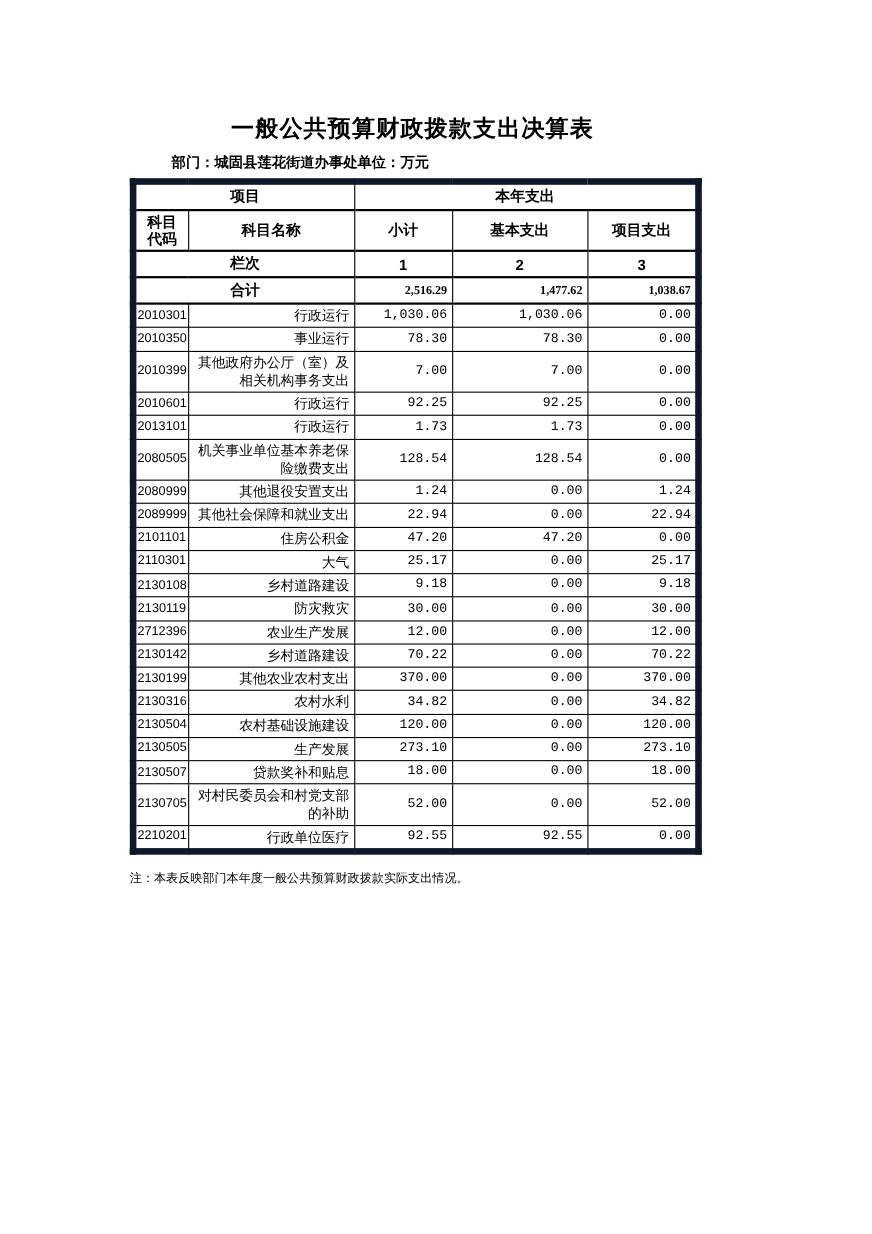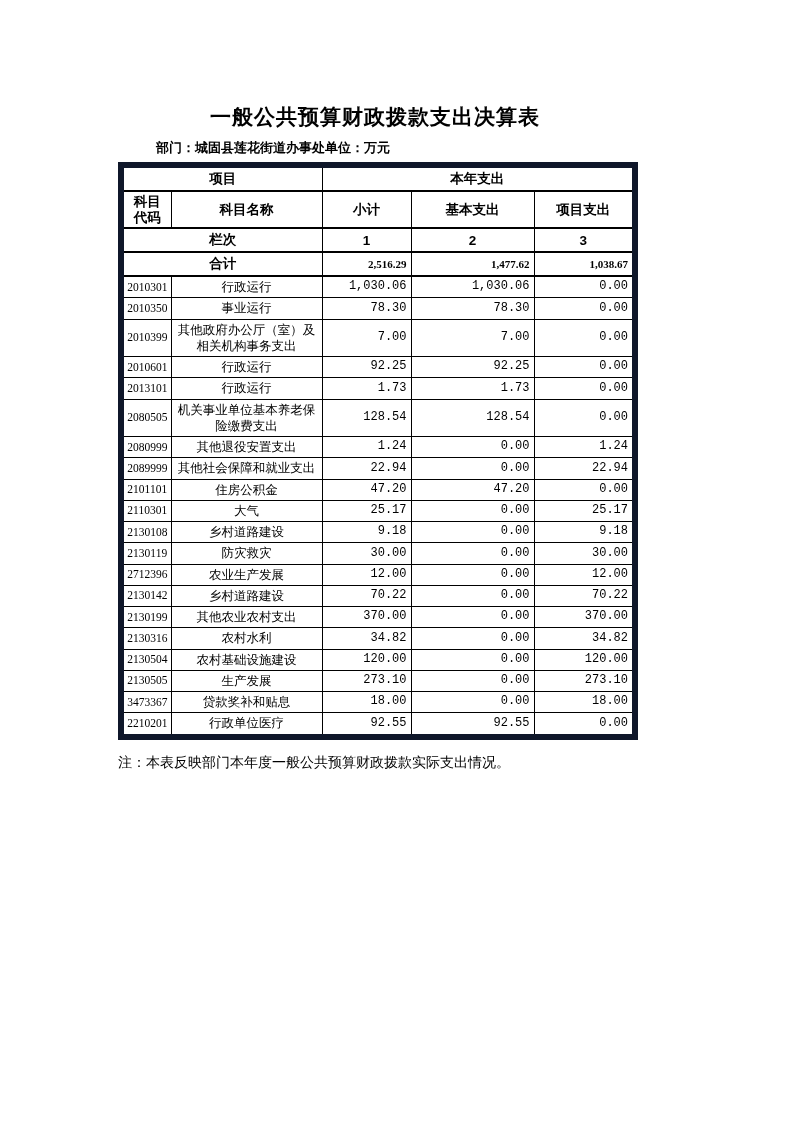--- a/index.html
+++ b/index.html
@@ -66,35 +66,35 @@
   .row-total th, .row-total td { height: 21px; }
   .row-total td.num {
     font-family: Liberation Serif, serif;
     font-weight: bold;
     font-size: 11px;
   }
   tbody td { height: 21px; vertical-align: middle; font-size: 12.5px; line-height: 1.3; }
   td.code {
     text-align: center;
     padding: 2px 1px;
-    font-family: Liberation Serif, serif;
+    font-family: Liberation Sans, sans-serif;
     font-size: 11.5px;
   }
-  td.name { text-align: center; }
+  td.name { text-align: right; }
   td.num, .row-total td.num {
     text-align: right;
     white-space: nowrap;
   }
   tbody td.num {
     font-family: "Liberation Mono", "DejaVu Sans Mono", monospace;
     font-size: 12px;
   }
   .note {
     margin: 14px 0 0 0;
-    font-size: 14px;
+    font-size: 11px;
   }
 </style>
 </head>
 <body>
 
 <div class="page">
 
   <h1 class="title">一般公共预算财政拨款支出决算表</h1>
 
 
@@ -275,27 +275,34 @@
 
   <tr>
     <td class="code">2130505</td>
     <td class="name">生产发展</td>
     <td class="num">273.10</td>
     <td class="num">0.00</td>
     <td class="num">273.10</td>
   </tr>
 
   <tr>
-    <td class="code">3473367</td>
+    <td class="code">2130507</td>
     <td class="name">贷款奖补和贴息</td>
     <td class="num">18.00</td>
     <td class="num">0.00</td>
     <td class="num">18.00</td>
   </tr>
 
+  <tr>
+    <td class="code">2130705</td>
+    <td class="name">对村民委员会和村党支部的补助</td>
+    <td class="num">52.00</td>
+    <td class="num">0.00</td>
+    <td class="num">52.00</td>
+  </tr>
 
   <tr>
     <td class="code">2210201</td>
     <td class="name">行政单位医疗</td>
     <td class="num">92.55</td>
     <td class="num">92.55</td>
     <td class="num">0.00</td>
   </tr>
 </tbody>
   </table>

